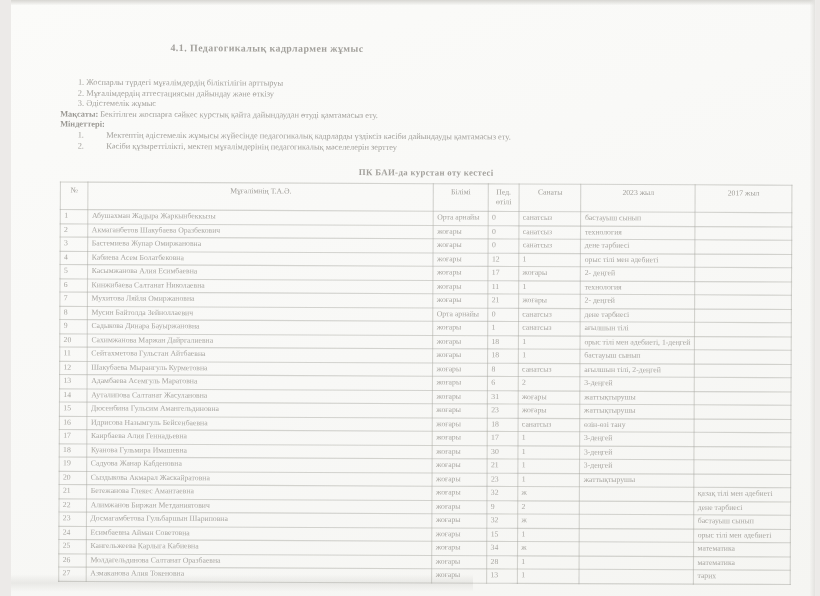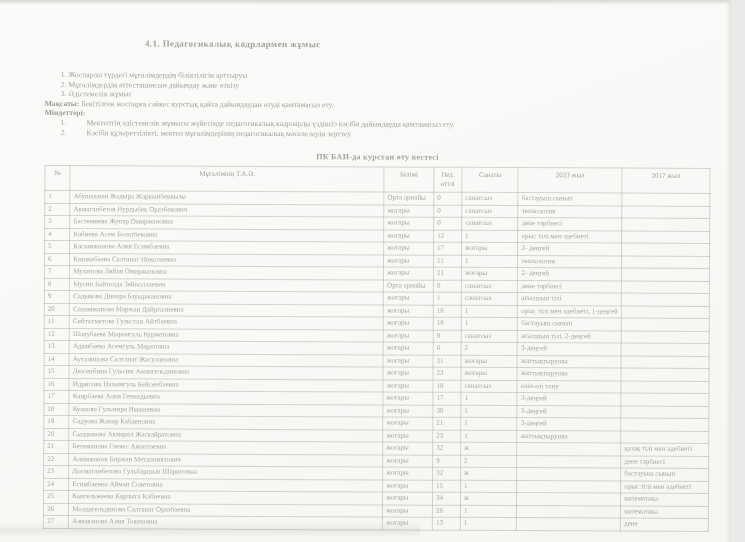--- a/index.html
+++ b/index.html
@@ -8,20 +8,21 @@
     background:#eceae8;
     font-family:"Liberation Serif","DejaVu Serif",serif;
     overflow:hidden;
   }
   .scan {
     position:relative;
     width:731px; height:542px;
     background:linear-gradient(160deg,#fbfbf9 0%,#f8f8f6 55%,#f5f5f2 100%);
     overflow:hidden;
     color:#a3a19c;
+    margin-left:10px;
   }
   .scan-edge-top {
     position:absolute; top:0; left:0; right:0; height:5px;
     background:linear-gradient(#d7d6d2, rgba(215,214,210,0));
   }
   .scan-smudge-bottom {
     position:absolute; bottom:4px; left:0; width:420px; height:16px;
     background:linear-gradient(rgba(205,204,200,0), rgba(205,204,200,0.35), rgba(205,204,200,0));
   }
   .scan-edge-right {
@@ -136,21 +137,21 @@
             <td>1</td>
             <td>Абушахман Жадыра Жаркынбеккызы</td>
             <td>Орта арнайы</td>
             <td>0</td>
             <td>санатсыз</td>
             <td>бастауыш сынып</td>
             <td></td>
           </tr>
           <tr>
             <td>2</td>
-            <td>Акмаганбетов Нурдыбек Оразбекович</td>
+            <td>Акмаганбетов Шакубаева Оразбекович</td>
             <td>жоғары</td>
             <td>0</td>
             <td>санатсыз</td>
             <td>технология</td>
             <td></td>
           </tr>
           <tr>
             <td>3</td>
             <td>Бастемиева Жупар Омиржановна</td>
             <td>жоғары</td>
@@ -366,19 +367,19 @@
             <td></td>
             <td>математика</td>
           </tr>
           <tr>
             <td>27</td>
             <td>Азмаканова Алия Токеновна</td>
             <td>жоғары</td>
             <td>13</td>
             <td>1</td>
             <td></td>
-            <td>дене</td>
+            <td>тарих</td>
           </tr>
         </tbody>
     </table>
 
   </div>
 </div>
 
 </body></html>

